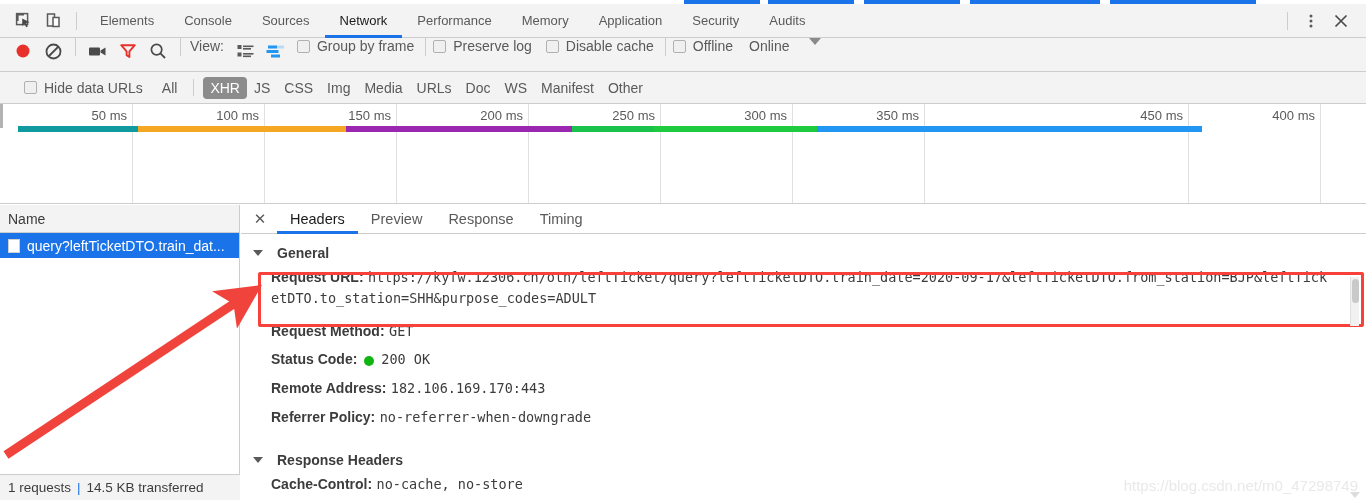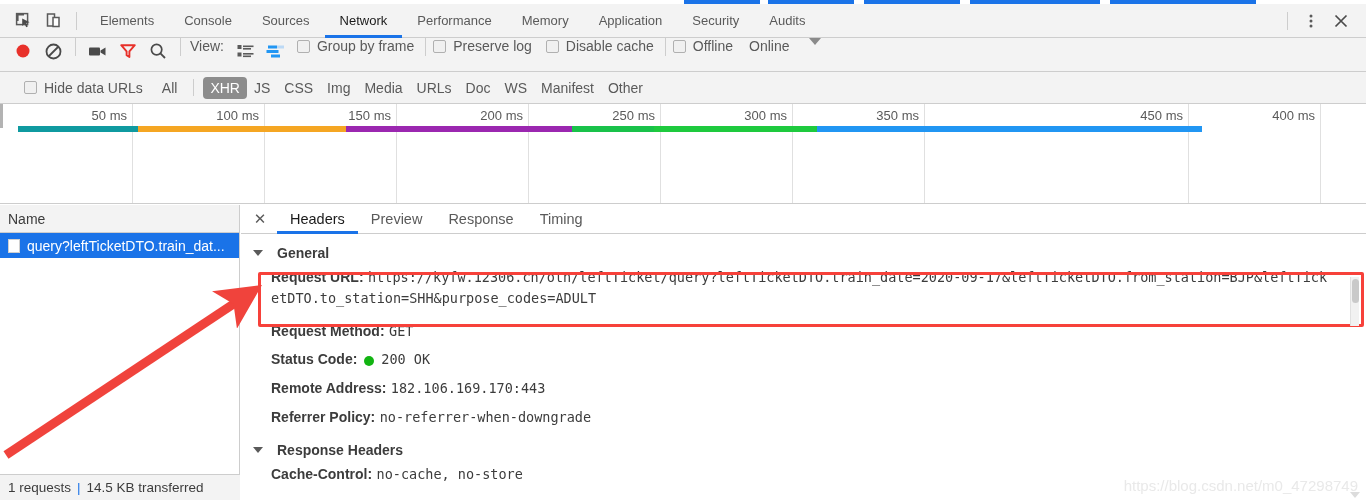--- a/index.html
+++ b/index.html
@@ -461,21 +461,21 @@
         <span class="k">Status Code:</span>
         <span class="status-dot"></span>
         <span class="v">200 OK</span>
       </div>
 
       <div class="kv">
         <span class="k">Remote Address:</span>
         <span class="v">182.106.169.170:443</span>
       </div>
 
-      <div class="kv" style="margin-bottom:14px;">
+      <div class="kv" style="margin-bottom:24px;">
         <span class="k">Referrer Policy:</span>
         <span class="v">no-referrer-when-downgrade</span>
       </div>
 
       <div class="sec-title">
         <span class="tri"></span>
         <span>Response Headers</span>
       </div>
 
       <div class="kv">

